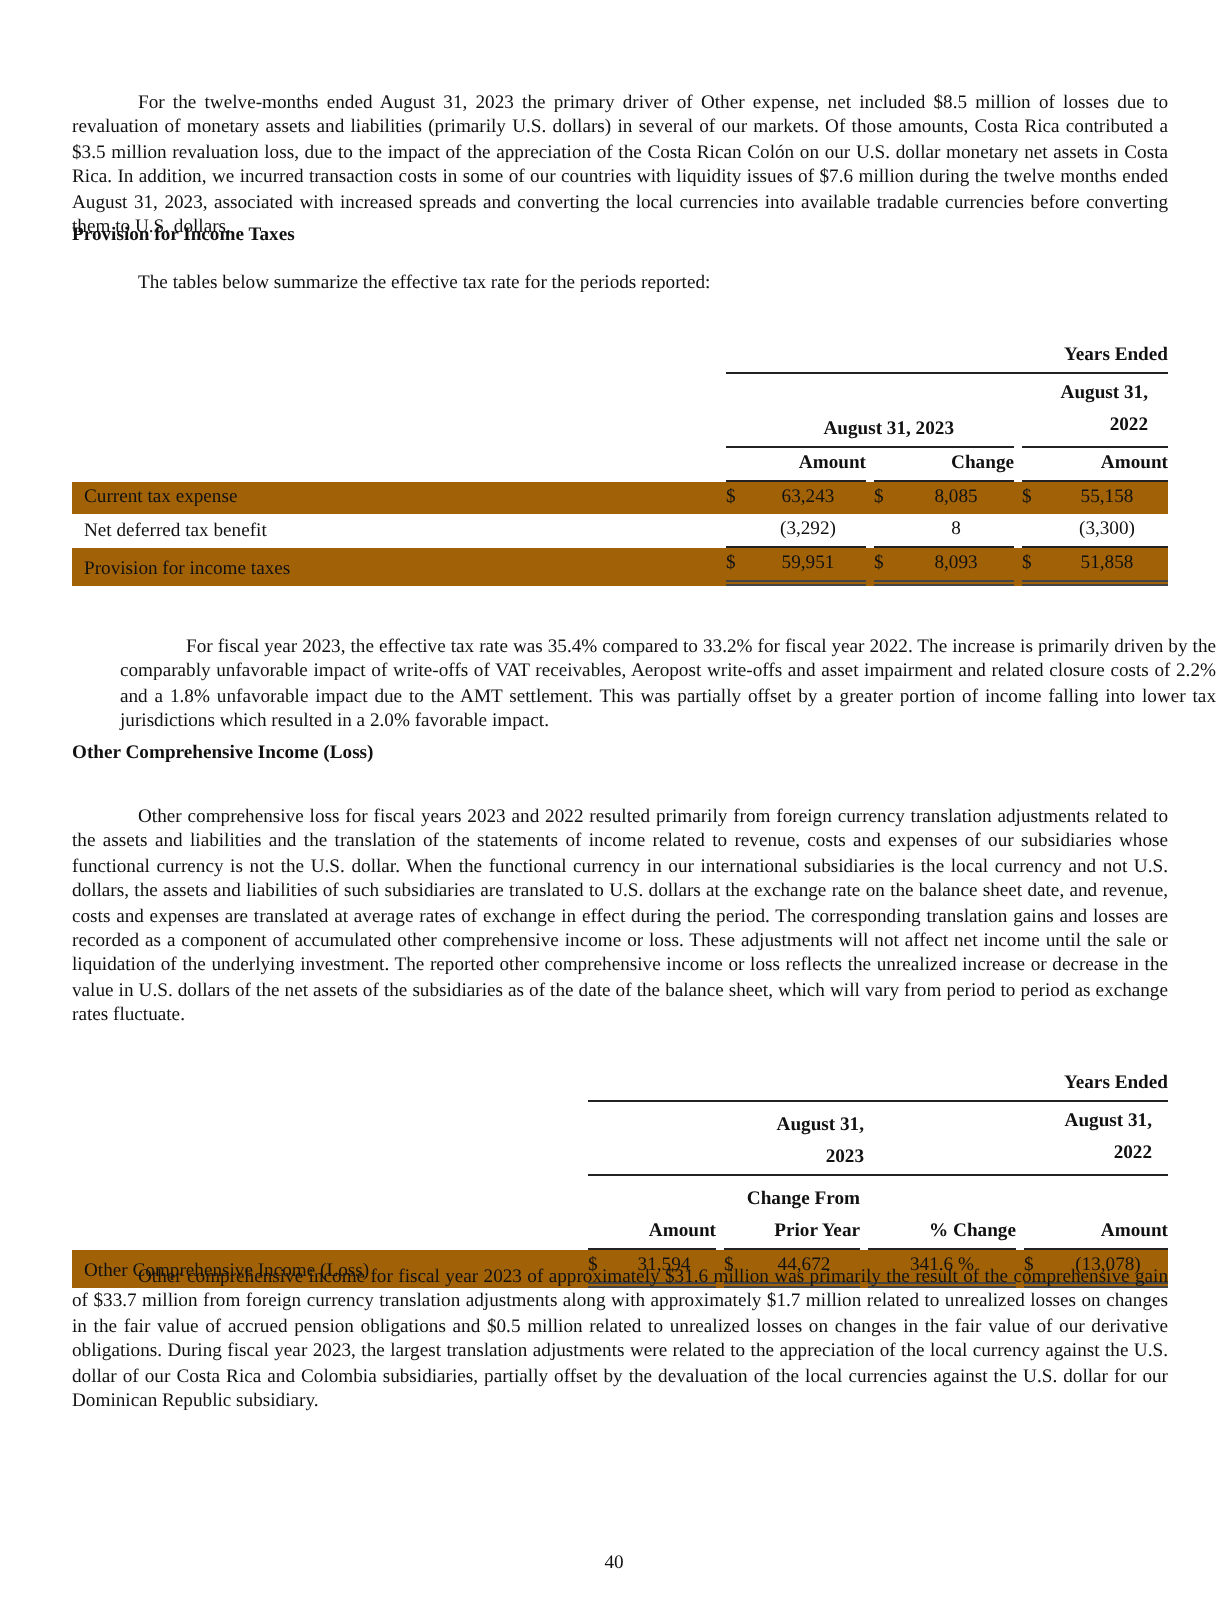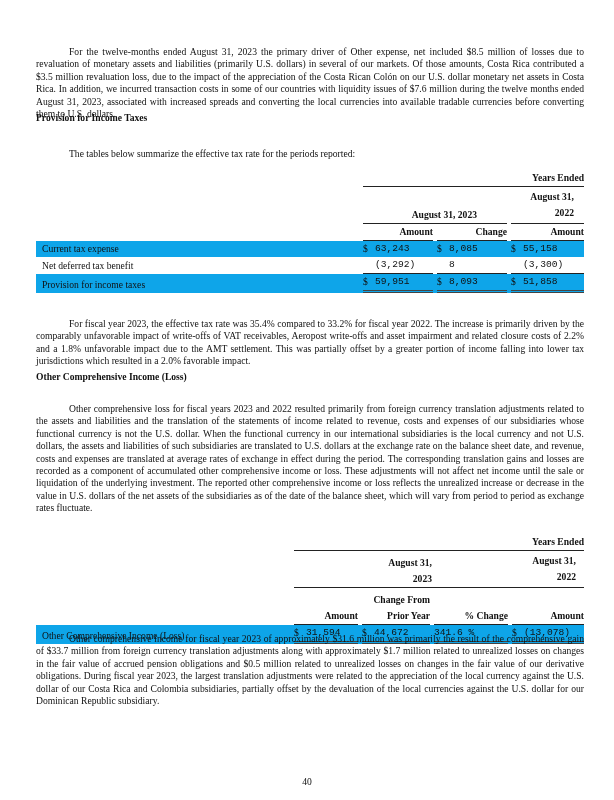--- a/index.html
+++ b/index.html
@@ -7,44 +7,44 @@
     width: 614px; height: 800px; position: relative; overflow: hidden;
     font-family: "Liberation Serif", serif; color: #111; font-size: 9.6px; line-height: 12.4px;
   }
   .page { position: absolute; left: 36px; top: 0; width: 548px; }
   p.para { margin: 0; text-align: justify; text-indent: 33px; }
   h3.section { margin: 0; font-weight: bold; font-size: 9.6px; }
   .abs { position: absolute; left: 0; width: 548px; }
 
   table.fin { border-collapse: separate; border-spacing: 0; position: absolute; left: 0; width: 548px; font-size: 9.6px; }
   table.fin td { padding: 0; height: 16px; line-height: 16px; vertical-align: bottom; white-space: nowrap; }
-  .hl td.hlc { background: #0ea5e9; }
+  .hl td.hlc { background: #a16207; }
   .bold { font-weight: bold; }
   .ctr { text-align: right; }
-  .rt { text-align: left; font-family: Liberation Mono, monospace; }
+  .rt { text-align: center; }
   .bb { border-bottom: 1.5px solid #222; }
   .dbl { border-bottom: 3px double #444; }
   .hdr td { line-height: 11px; height: auto; padding-bottom: 2px; }
   .gap { width: 4px; }
   .pagenum { position: absolute; top: 776px; left: 0; width: 614px; text-align: center; font-size: 9.6px; }
 </style>
 </head>
 <body>
 
 <div class="page">
 
   <div class="abs" style="top:46px;">
     <p class="para">For the twelve-months ended August 31, 2023 the primary driver of Other expense, net included $8.5 million of losses due to revaluation of monetary assets and liabilities (primarily U.S. dollars) in several of our markets. Of those amounts, Costa Rica contributed a $3.5 million revaluation loss, due to the impact of the appreciation of the Costa Rican Colón on our U.S. dollar monetary net assets in Costa Rica. In addition, we incurred transaction costs in some of our countries with liquidity issues of $7.6 million during the twelve months ended August 31, 2023, associated with increased spreads and converting the local currencies into available tradable currencies before converting them to U.S. dollars.</p>
   </div>
 
   <div class="abs" style="top:112px;">
     <h3 class="section">Provision for Income Taxes</h3>
   </div>
 
-  <div class="abs" style="top:148px;">
+  <div class="abs" style="top:136px;">
     <p class="para">The tables below summarize the effective tax rate for the periods reported:</p>
   </div>
 
   <table class="fin" style="top:170px;">
     <colgroup>
       <col style="width:327px">
         <col style="width:12px">
         <col style="width:58px">
         <col style="width:4px">
       <col style="width:12px">
@@ -101,21 +101,21 @@
       <td class="hlc"></td>
       <td class="hlc dbl">$</td>
       <td class="hlc rt dbl">8,093</td>
       <td class="hlc"></td>
       <td class="hlc dbl">$</td>
       <td class="hlc rt dbl">51,858</td>
     </tr>
   </tbody>
     </table>
 
-  <div class="abs" style="top:318px;">
+  <div class="abs" style="top:318px;margin-left:24px;">
     <p class="para">For fiscal year 2023, the effective tax rate was 35.4% compared to 33.2% for fiscal year 2022. The increase is primarily driven by the comparably unfavorable impact of write-offs of VAT receivables, Aeropost write-offs and asset impairment and related closure costs of 2.2% and a 1.8% unfavorable impact due to the AMT settlement. This was partially offset by a greater portion of income falling into lower tax jurisdictions which resulted in a 2.0% favorable impact.</p>
   </div>
 
   <div class="abs" style="top:371px;">
     <h3 class="section">Other Comprehensive Income (Loss)</h3>
   </div>
 
   <div class="abs" style="top:403px;">
     <p class="para">Other comprehensive loss for fiscal years 2023 and 2022 resulted primarily from foreign currency translation adjustments related to the assets and liabilities and the translation of the statements of income related to revenue, costs and expenses of our subsidiaries whose functional currency is not the U.S. dollar. When the functional currency in our international subsidiaries is the local currency and not U.S. dollars, the assets and liabilities of such subsidiaries are translated to U.S. dollars at the exchange rate on the balance sheet date, and revenue, costs and expenses are translated at average rates of exchange in effect during the period. The corresponding translation gains and losses are recorded as a component of accumulated other comprehensive income or loss. These adjustments will not affect net income until the sale or liquidation of the underlying investment. The reported other comprehensive income or loss reflects the unrealized increase or decrease in the value in U.S. dollars of the net assets of the subsidiaries as of the date of the balance sheet, which will vary from period to period as exchange rates fluctuate.</p>
   </div>

